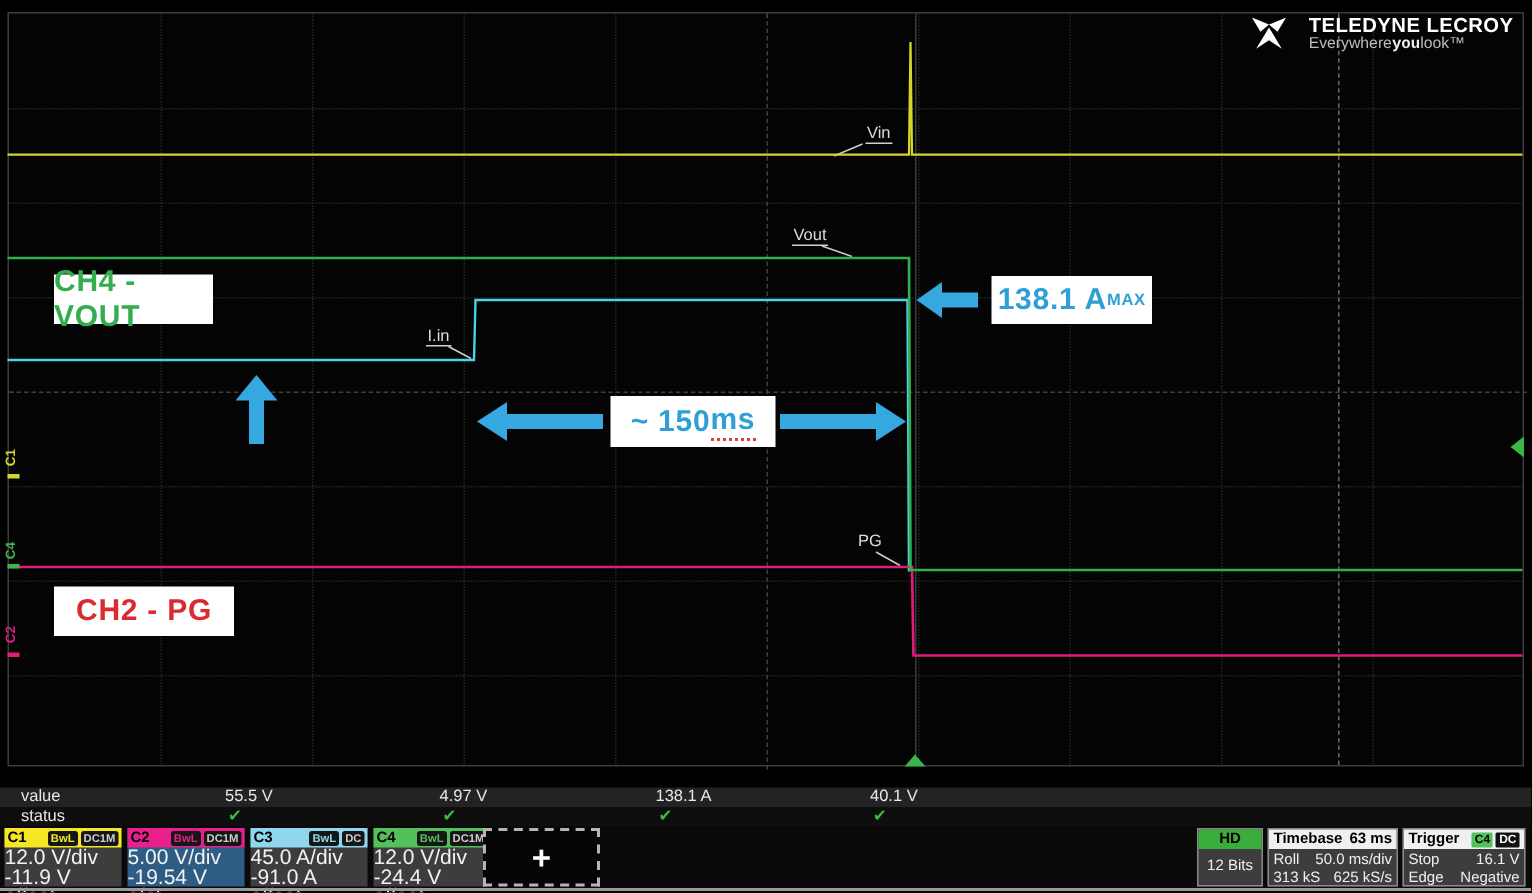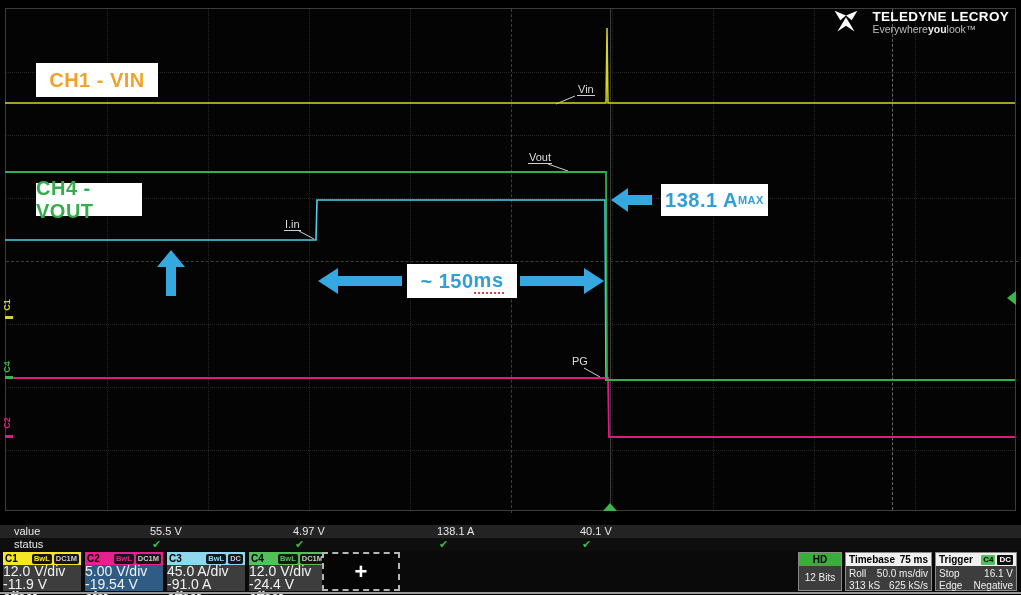--- a/index.html
+++ b/index.html
@@ -27,21 +27,21 @@
         font-weight:bold;font-size:20px;letter-spacing:.5px;}
   .anno sub{font-size:11px;font-weight:bold;}
   .blue{color:#2f9fd6;}
   .sq{border-bottom:2px dotted #e04040;}
   .arrow{position:absolute;}
   
   .logo{position:absolute;right:12px;top:10px;display:flex;align-items:center;gap:7px;}
   .logo-txt{line-height:13px;}
   .logo-brand{color:#fff;font-weight:bold;font-size:13.5px;letter-spacing:.3px;}
   .logo-tag{color:#bdbdbd;font-size:10.5px;}
-  .logo-tag b{color:#efefef;}
+  .logo-tag b{color:#efefef;font-family:Liberation Mono, monospace;}
   
   .mtable{position:absolute;left:0;top:512px;width:1021px;height:39px;font-size:11px;color:#e8e8e8;}
   .mrow{position:absolute;left:0;width:100%;height:13px;line-height:13px;}
   .mrow.r0{top:0;background:#141414;border-top:1px solid #2e2e2e;}
   .mrow.r1{top:13px;background:#232323;}
   .mrow.r2{top:26px;background:#0e0e0e;}
   .mcell{position:absolute;white-space:nowrap;}
   .mhead{left:14px;}
   .dim{color:#6f6f6f;}
   .chk{color:#3bbf3b;font-size:11px;}
@@ -123,22 +123,22 @@
   <div class="zmark" style="left:1px;top:300px;color:#d6d62a">C1</div>
   <div class="ztick" style="left:5px;top:316px;background:#d6d62a"></div>
   <div class="zmark" style="left:1px;top:362px;color:#3cb54a">C4</div>
   <div class="ztick" style="left:5px;top:376px;background:#3cb54a"></div>
   <div class="zmark" style="left:1px;top:418px;color:#e01a7e">C2</div>
   <div class="ztick" style="left:5px;top:435px;background:#e01a7e"></div>
 
   <div class="tri-up" style="left:603px;top:503px"></div>
   <div class="tri-left" style="left:1007px;top:291px"></div>
 
-  <div class="anno" style="left:36px;top:63px;width:122px;height:34px;color:#f0a22a">CH1 - VIN</div>
   <div class="anno" style="left:36px;top:183px;width:106px;height:33px;color:#33ad4d">CH4 - VOUT</div>
+  <div class="anno" style="left:36px;top:391px;width:120px;height:33px;color:#d92b30">CH2 - PG</div>
 
   <div class="anno blue" style="left:661px;top:184px;width:107px;height:32px">
     <span>138.1 A</span>
       <sub>MAX</sub>
   </div>
   <svg class="arrow" style="left:611px;top:188px" width="41" height="24" viewBox="0 0 41 24">
     <polygon points="0,12 17,0 17,7 41,7 41,17 17,17 17,24" fill="#35a8e0"></polygon>
   </svg>
 
   <div class="anno blue" style="left:407px;top:264px;width:110px;height:34px">
@@ -240,21 +240,21 @@
     </div>
 
     <div class="infobox" style="left:798px;width:44px">
       <div class="ibhead hdhead">HD</div>
       <div class="ibrow" style="top:19px;justify-content:center">12 Bits</div>
     </div>
 
     <div class="infobox" style="left:845px;width:87px">
       <div class="ibhead">
         <span>Timebase</span>
-        <span class="rt">75 ms</span>
+        <span class="rt">63 ms</span>
       </div>
       <div class="ibrow" style="top:15px">
         <span>Roll</span>
         <span class="rt">50.0 ms/div</span>
       </div>
       <div class="ibrow" style="top:27px">
         <span>313 kS</span>
         <span class="rt">625 kS/s</span>
       </div>
     </div>

